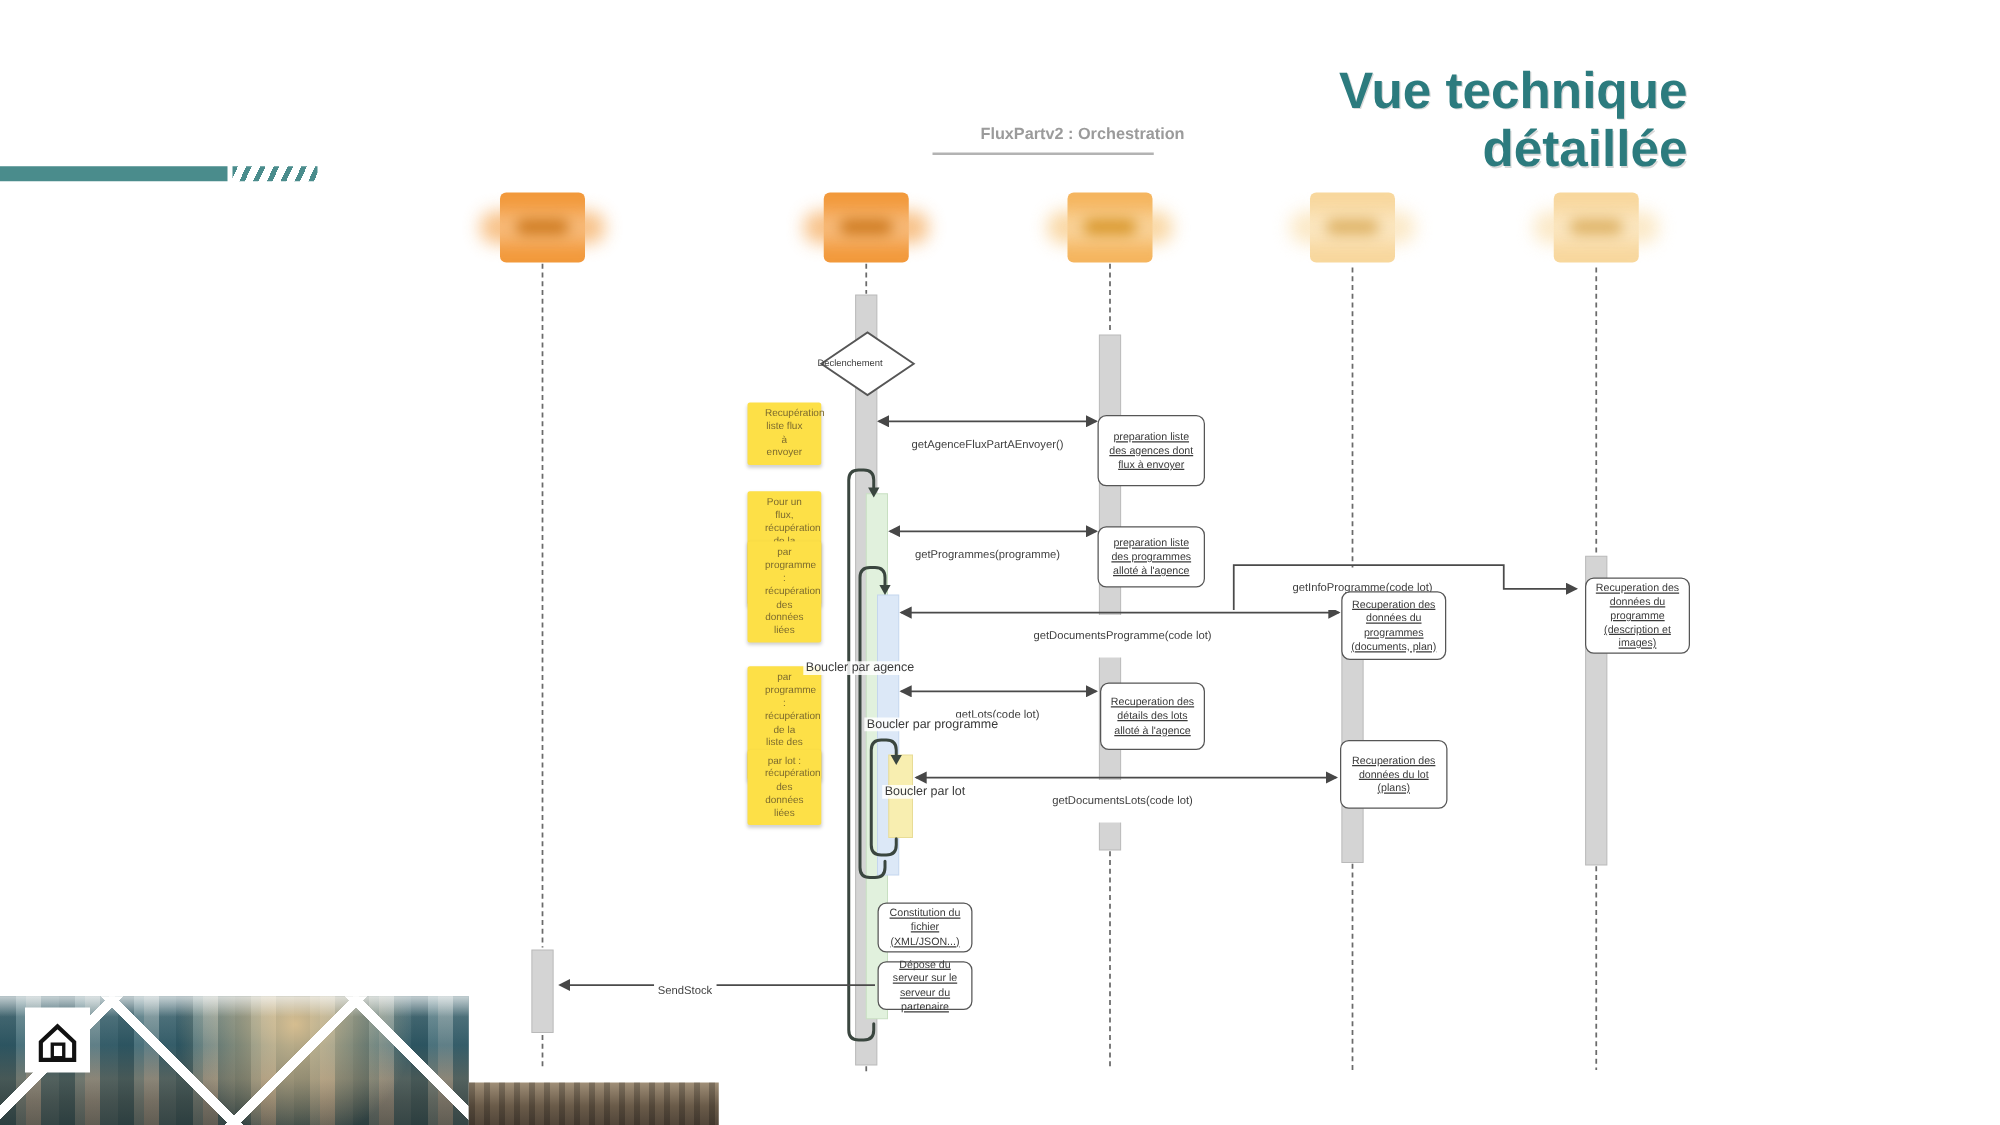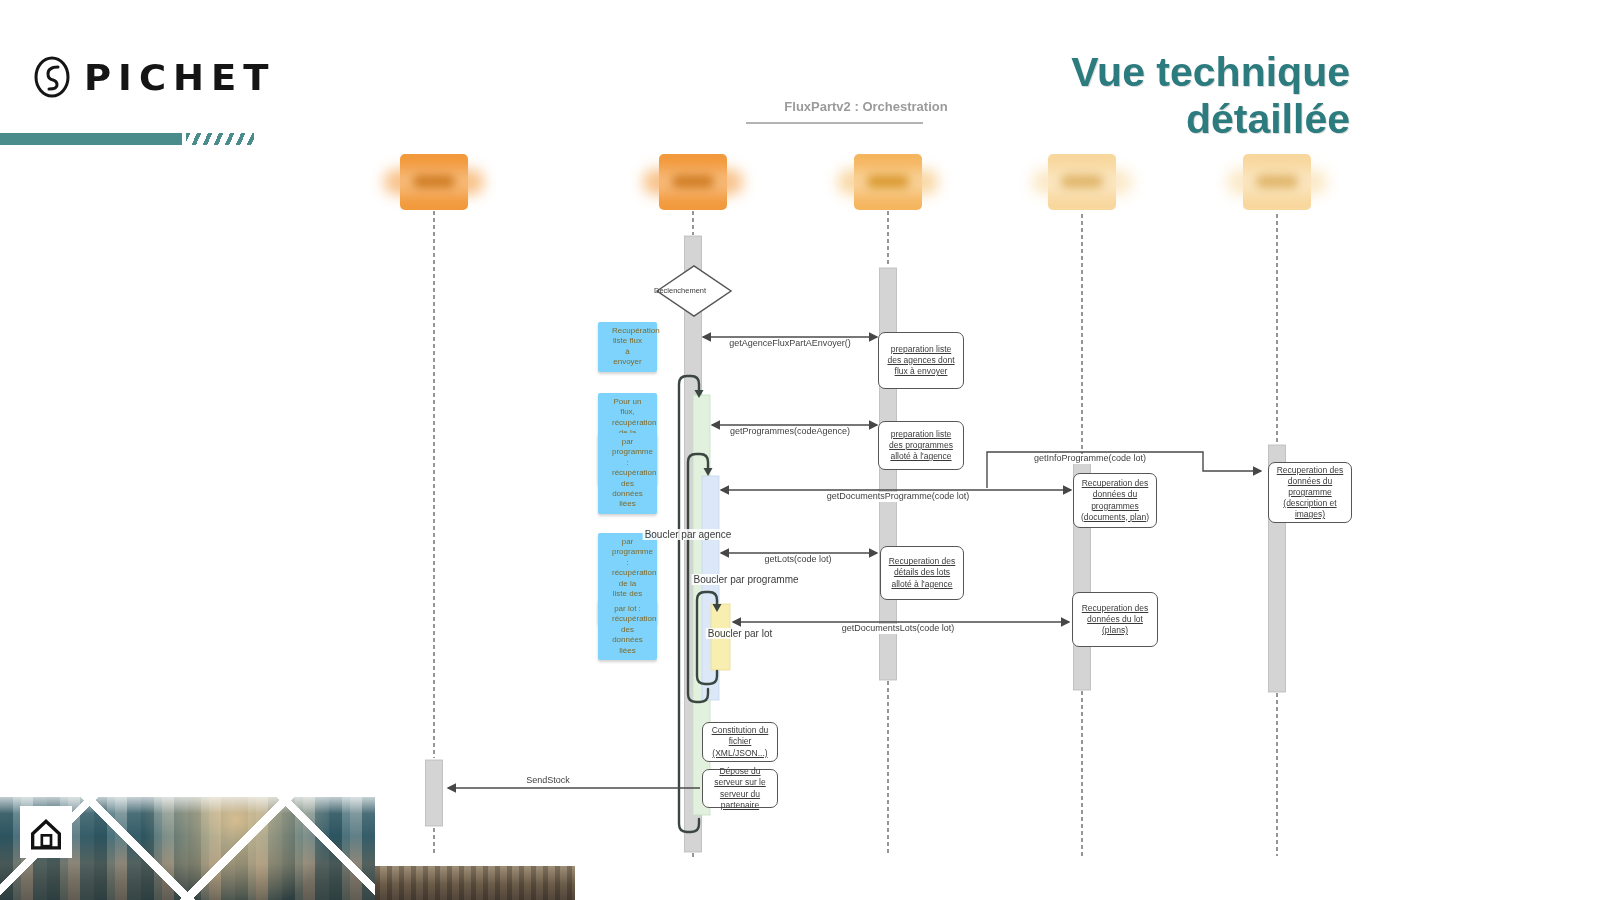--- a/index.html
+++ b/index.html
@@ -21,26 +21,26 @@
   .actor{position:absolute;top:154px;width:68px;height:56px;border-radius:5px;}
   .actor .smear{position:absolute;left:-16px;right:-16px;top:15px;height:26px;
       filter:blur(7px);opacity:.9;border-radius:12px;}
   .actor .txt{position:absolute;left:13px;right:13px;top:21px;height:13px;
       filter:blur(5px);border-radius:6px;}
   .a-dark{background:#f2993b;}  .a-dark .smear{background:#f7bc7d;} .a-dark .txt{background:#cf7c22;}
   .a-mid{background:#f5b55e;}   .a-mid .smear{background:#f9d49c;}  .a-mid .txt{background:#d9992f;}
   .a-light{background:#f8d79d;} .a-light .smear{background:#fbe7c2;}.a-light .txt{background:#dfb468;}
   
   .mlabel{position:absolute;transform:translateX(-50%);white-space:nowrap;
-      font-size:9px;color:#3f3f3f;background:#fff;padding:0 3px;line-height:1.1;}
+      font-size:9px;color:#3f3f3f;background:#fff;padding:12px 3px;line-height:1.1;}
   .looplabel{position:absolute;transform:translateX(-50%);white-space:nowrap;
       font-size:10px;color:#3a3a3a;background:rgba(255,255,255,.85);padding:0 2px;}
   .trigger-label{position:absolute;left:654px;top:286px;width:80px;text-align:left;
       font-size:7.5px;color:#3c3c3c;}
-  .note{position:absolute;left:598px;width:59px;background:#7dd3fc;border-radius:2px;
+  .note{position:absolute;left:598px;width:59px;background:#fde047;border-radius:2px;
       box-shadow:0 2px 3px rgba(0,0,0,.18);font-size:8px;line-height:1.3;color:#7d6b2e;
       text-align:center;padding:4px 14px;box-sizing:border-box;}
   .pbox{position:absolute;background:#fff;border:1.5px solid #565656;border-radius:7px;
       font-size:8.5px;line-height:1.3;color:#3a3a3a;text-align:center;
       display:flex;align-items:center;justify-content:center;padding:2px 4px;box-sizing:border-box;text-decoration:underline;}
   
   .photo-main{position:absolute;left:0;top:797px;width:375px;height:103px;
       background:
         linear-gradient(180deg,rgba(255,255,255,.65) 0,rgba(255,255,255,0) 16%),
         radial-gradient(circle at 63% 22%,rgba(240,205,150,.85),rgba(240,205,150,0) 38%),
@@ -104,27 +104,20 @@
       <path d="M987,488 L987,452 L1203,452 L1203,471 L1261,471" marker-end="url(#arr)"></path>
       <line x1="721" y1="490" x2="1071" y2="490" marker-start="url(#arr)" marker-end="url(#arr)"></line>
       <line x1="721" y1="553" x2="877" y2="553" marker-start="url(#arr)" marker-end="url(#arr)"></line>
       <line x1="733" y1="622" x2="1069" y2="622" marker-start="url(#arr)" marker-end="url(#arr)"></line>
       <line x1="700" y1="788" x2="448" y2="788" marker-end="url(#arr)"></line>
     </g>
 
     <polygon points="657,291 694,266 731,291 694,316" fill="#fff" stroke="#565656" stroke-width="1.5"></polygon>
   </svg>
 
-  <div class="logo">
-    <svg width="44" height="44" viewBox="0 0 44 44">
-      <ellipse cx="22" cy="22" rx="16" ry="19" fill="none" stroke="#151515" stroke-width="3"></ellipse>
-      <path d="M28,12 Q18,12 18,19 Q18,24 23,25 Q27,26 27,30 Q27,34 19,34" fill="none" stroke="#151515" stroke-width="3" stroke-linecap="round"></path>
-    </svg>
-    <span class="logo-text">PICHET</span>
-  </div>
   <div class="divider"></div>
   <div class="divider-slashes"></div>
   <div class="slide-title">Vue technique détaillée</div>
   <div class="diagram-title">FluxPartv2 : Orchestration</div>
   <div class="diagram-underline"></div>
 
   <div class="actor a-dark" style="left:400px">
       <span class="smear"></span>
       <span class="txt"></span>
     </div>
@@ -147,21 +140,21 @@
 
   <div class="trigger-label">Declenchement</div>
 
   <div class="note" style="top:322px;min-height:44px">Recupération liste flux à envoyer</div>
   <div class="note" style="top:393px;min-height:50px">Pour un flux, récupération de la liste des programmes à envoyer</div>
   <div class="note" style="top:433px;min-height:56px">par programme : récupération des données liées</div>
   <div class="note" style="top:533px;min-height:50px">par programme : récupération de la liste des lots allotés</div>
   <div class="note" style="top:600px;min-height:46px">par lot : récupération des données liées</div>
 
   <div class="mlabel" style="left:790px;top:339px">getAgenceFluxPartAEnvoyer()</div>
-  <div class="mlabel" style="left:790px;top:427px">getProgrammes(codeAgence)</div>
+  <div class="mlabel" style="left:790px;top:427px">getProgrammes(programme)</div>
   <div class="mlabel" style="left:1090px;top:454px">getInfoProgramme(code lot)</div>
   <div class="mlabel" style="left:898px;top:492px">getDocumentsProgramme(code lot)</div>
   <div class="mlabel" style="left:798px;top:555px">getLots(code lot)</div>
   <div class="mlabel" style="left:898px;top:624px">getDocumentsLots(code lot)</div>
   <div class="mlabel" style="left:548px;top:776px">SendStock</div>
 
   <div class="looplabel" style="left:688px;top:529px">Boucler par agence</div>
   <div class="looplabel" style="left:746px;top:574px">Boucler par programme</div>
   <div class="looplabel" style="left:740px;top:628px">Boucler par lot</div>
 

